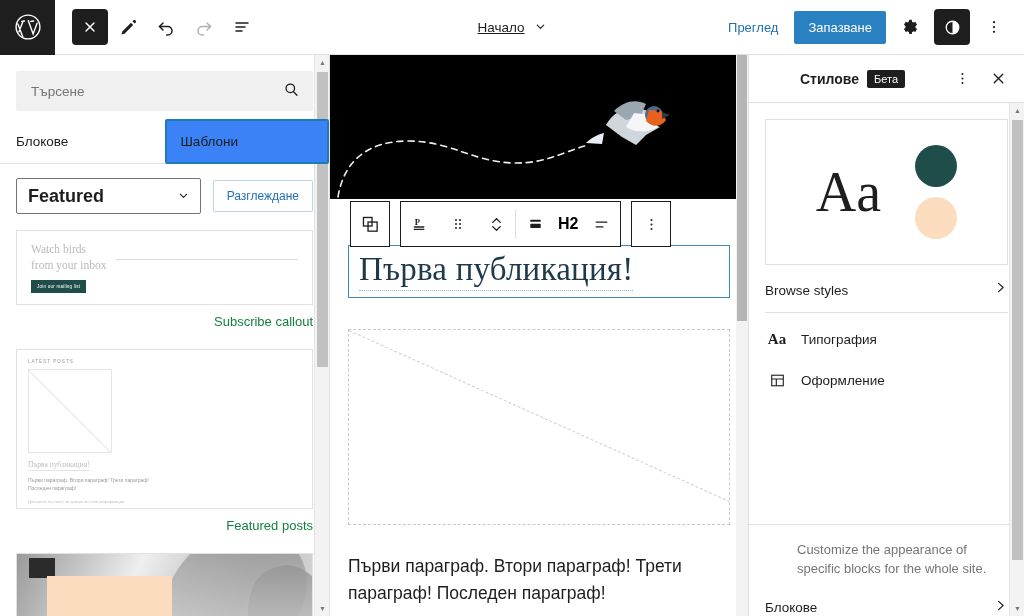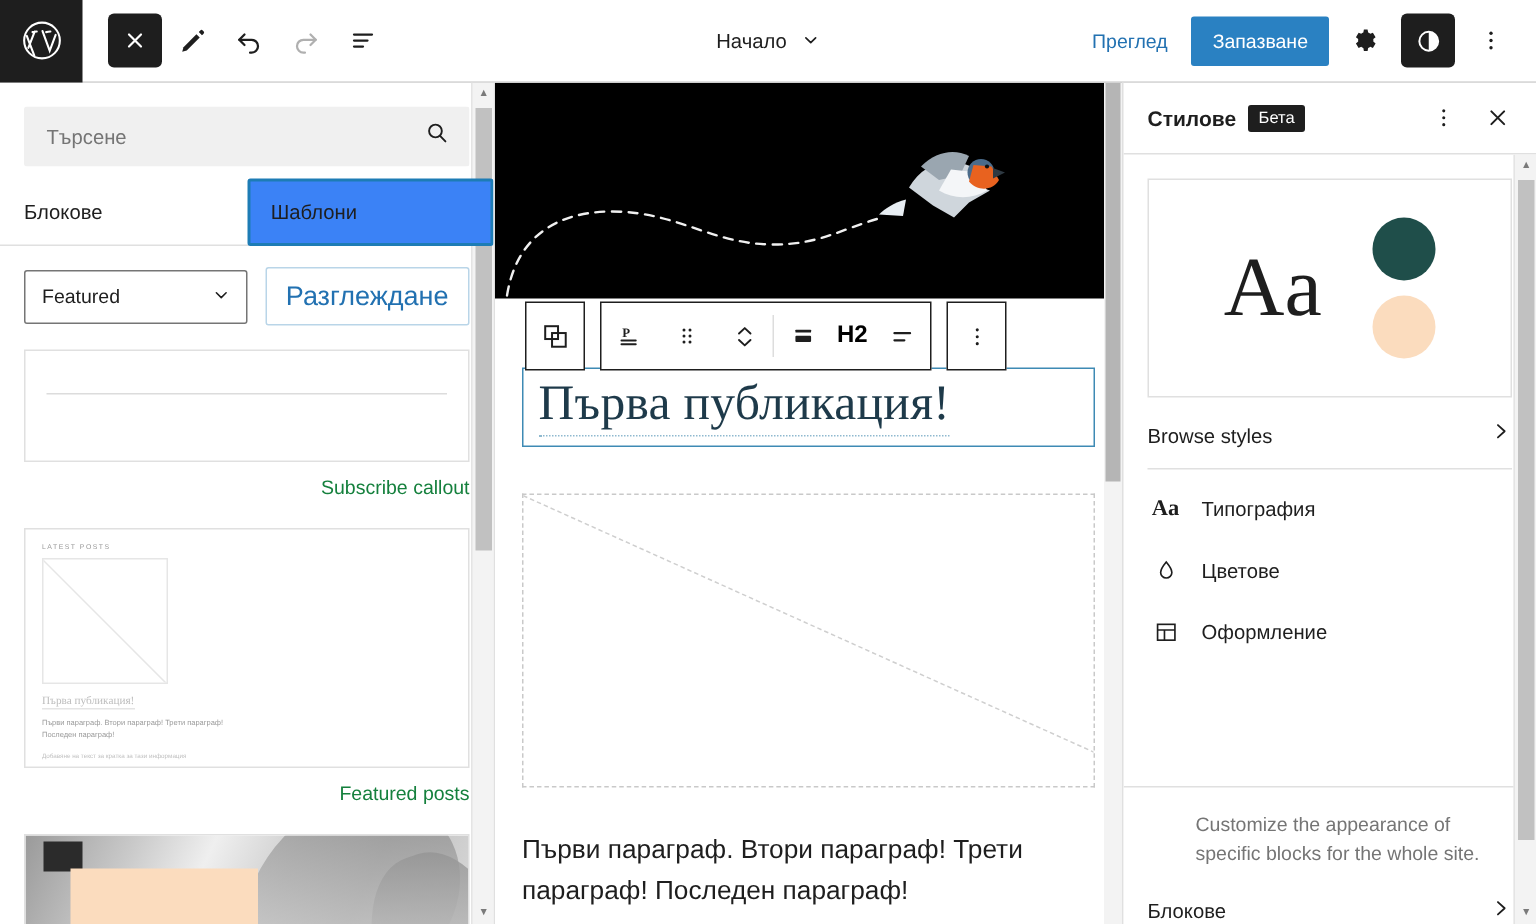--- a/index.html
+++ b/index.html
@@ -35,21 +35,21 @@
   }
   .tbtn.dark { background: #1e1e1e; color: #fff; border-radius: 4px; }
   .tbtn.muted { color: #b0b0b0; }
   .hdr-center {
     position: absolute; left: 0; right: 0; top: 0; height: 55px;
     display: flex; align-items: center; justify-content: center;
     pointer-events: none;
   }
   .doc-title {
     display: flex; align-items: center; gap: 9px;
-    font-size: 13.5px; color: #1e1e1e; pointer-events: auto; cursor: pointer;
+    font-size: 13.5px; color: #1e1e1e; pointer-events: auto; cursor: pointer; text-decoration: underline;
   }
   .hdr-right {
     margin-left: auto; display: flex; align-items: center;
     gap: 6px; padding-right: 12px;
   }
   .link-btn {
     font-size: 13px; color: #2271b1; background: none; border: none;
     cursor: pointer; padding: 6px 10px;
   }
   .primary-btn {
@@ -89,25 +89,25 @@
     font-family: "Liberation Sans", sans-serif;
   }
   .tab.focused {
     border: 2px solid #1d7cb5; border-radius: 2px; margin: -1px 0 -1px 0;
     background: #3b82f6; position: relative; z-index: 2; padding: 12px 14px;
   }
   .filter-row { display: flex; align-items: center; gap: 12px; padding: 14px 16px 10px 16px; }
   .sel {
     flex: 1; height: 36px; border: 1px solid #757575; border-radius: 2px;
     background: #fff; display: flex; align-items: center; justify-content: space-between;
-    padding: 0 10px 0 11px; font-size: 13px; color: #1e1e1e; cursor: pointer;
+    padding: 0 10px 0 11px; font-size: 18px; color: #1e1e1e; cursor: pointer; font-weight: bold;
   }
   .ghost-btn {
     border: 1px solid #b9d5e8; background: #fff; color: #2271b1;
-    font-size: 18px; padding: 8px 13px; border-radius: 2px; cursor: pointer;
+    font-size: 12px; padding: 8px 13px; border-radius: 2px; cursor: pointer;
     font-family: "Liberation Sans", sans-serif;
   }
   .patterns { flex: 1; overflow: hidden; padding: 6px 16px 0 16px; }
   .pattern { margin-bottom: 8px; }
   .pat-frame {
     border: 1px solid #e0e0e0; background: #fff; overflow: hidden; position: relative;
   }
   .pat-label {
     text-align: right; font-size: 13px; color: #15803d; padding: 9px 0 12px 0;
   }
@@ -190,21 +190,21 @@
 
   
   .styles-panel {
     width: 276px; flex: 0 0 276px; background: #fff; border-left: 1px solid #e0e0e0;
     display: flex; flex-direction: column; overflow: hidden;
   }
   .sp-header {
     height: 48px; display: flex; align-items: center; padding: 0 8px 0 16px;
     border-bottom: 1px solid #e0e0e0; gap: 8px;
   }
-  .sp-title { font-size: 14px; font-weight: bold; color: #1e1e1e; }
+  .sp-title { font-size: 14px; font-weight: bold; color: #1e1e1e; margin-left: 35px; }
   .badge {
     background: #1e1e1e; color: #fff; font-size: 11px; padding: 3px 7px; border-radius: 2px;
   }
   .sp-head-actions { margin-left: auto; display: flex; align-items: center; }
   .sp-scroll { flex: 1; overflow: hidden; position: relative; }
   .sp-inner { padding: 16px; }
   .preview-card {
     border: 1px solid #e0e0e0; height: 146px; display: flex; align-items: center;
     justify-content: center; gap: 34px; background: #fff; position: relative;
   }
@@ -353,20 +353,25 @@
           </span>
         </div>
         <button class="ghost-btn">Разглеждане</button>
       </div>
 
       <div class="patterns">
 
         <div class="pattern">
           <div class="pat-frame">
             <div class="p1">
+              <div>
+                <div class="t">Watch birds</div>
+                <div class="t">from your inbox</div>
+                <div class="btn">Join our mailing list</div>
+              </div>
               <div class="rule"></div>
             </div>
           </div>
           <div class="pat-label">Subscribe callout</div>
         </div>
 
         <div class="pattern">
           <div class="pat-frame">
             <div class="p2">
               <div class="kicker">LATEST POSTS</div>
@@ -543,28 +548,20 @@
           <div class="menu-list">
             <div class="menu-item">
               <span class="menu-icon">
                   <span class="aa">Aa</span>
                 </span>
               <span>Типография</span>
             </div>
             <div class="menu-item">
               <span class="menu-icon">
                 <svg width="17" height="17" viewBox="0 0 20 20" fill="none" stroke="#1e1e1e" stroke-width="1.3">
-                  <path d="M10 3.2c2.8 3.4 4.4 5.9 4.4 8.1a4.4 4.4 0 0 1-8.8 0c0-2.2 1.6-4.7 4.4-8.1z"></path>
-                </svg>
-              </span>
-              <span>Цветове</span>
-            </div>
-            <div class="menu-item">
-              <span class="menu-icon">
-                <svg width="17" height="17" viewBox="0 0 20 20" fill="none" stroke="#1e1e1e" stroke-width="1.3">
                   <rect x="3.2" y="3.8" width="13.6" height="12.4"></rect>
                   <path d="M3.2 8.2h13.6M8.6 8.2v8"></path>
                 </svg>
               </span>
               <span>Оформление</span>
             </div>
           </div>
         </div>
 
         <div class="sp-footer" style="position:absolute;left:0;right:0;bottom:0;background:#fff;">

